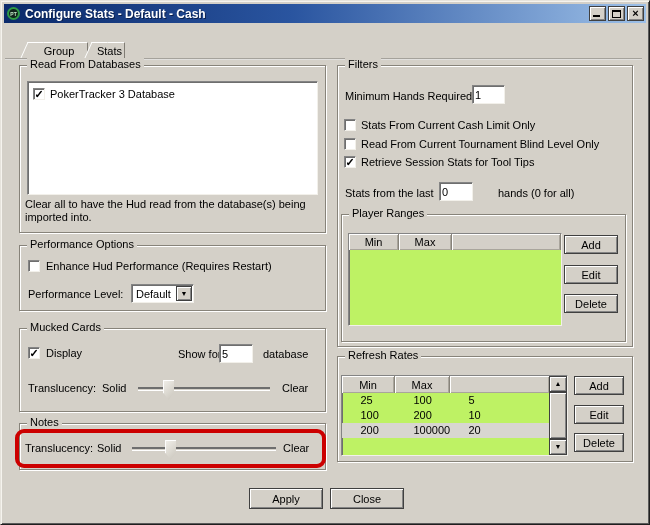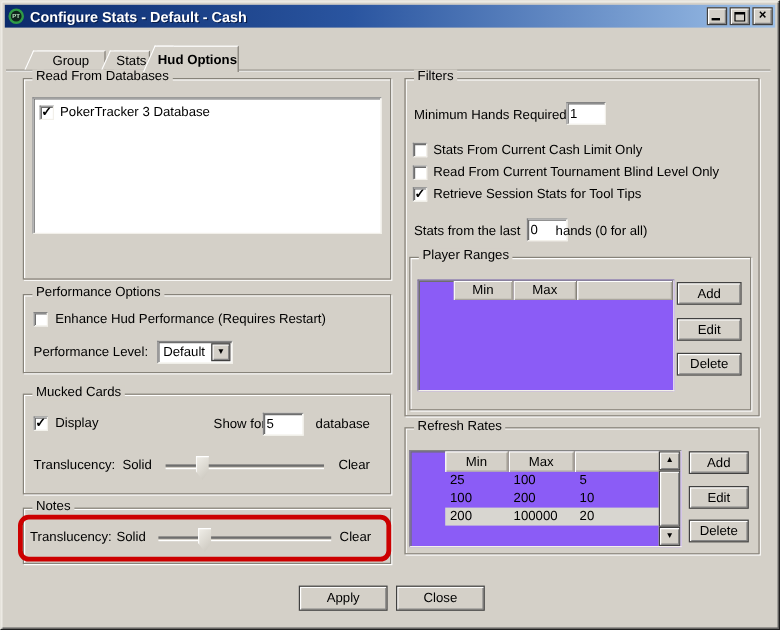--- a/index.html
+++ b/index.html
@@ -48,26 +48,26 @@
   .lab{position:absolute;white-space:nowrap;line-height:13px;}
   
   .btn{position:absolute;background:#d4d0c8;border:1px solid #404040;
     box-shadow:inset 1px 1px 0 #ffffff,inset -1px -1px 0 #848484;
     font-size:11px;display:flex;align-items:center;justify-content:center;cursor:default;padding:0;}
   
   .slider-track{position:absolute;height:4px;border-top:2px solid #6e6e6e;border-bottom:1px solid #fff;}
   .slider-thumb{position:absolute;top:-9px;width:11px;height:20px;background:linear-gradient(135deg,#f2f0ea,#c9c5bc);
     clip-path:polygon(0 0,100% 0,100% 62%,50% 100%,0 62%);box-shadow:inset 1px 1px 0 #fff;cursor:default;}
   
-  .table{position:absolute;background:#8b5cf6;border:1px solid;border-color:#848484 #f2f0ea #f2f0ea #848484;
-    box-shadow:inset 1px 1px 0 #6e6e6e;overflow:hidden;padding-left:29px;}
+  .table{position:absolute;background:#bef264;border:1px solid;border-color:#848484 #f2f0ea #f2f0ea #848484;
+    box-shadow:inset 1px 1px 0 #6e6e6e;overflow:hidden;}
   .thead{display:flex;height:16px;}
   .th{background:#d4d0c8;border-right:1px solid #87837a;box-shadow:inset 1px 1px 0 #fff,inset -1px -1px 0 #a9a59c;
     display:flex;align-items:center;justify-content:center;font-size:11px;flex:0 0 auto;}
-  .trow{display:flex;height:15px;line-height:15px;font-size:11px;}
+  .trow{display:flex;height:15px;line-height:15px;font-size:11px;justify-content:center;}
   .trow.sel{background:#d8d6d0;}
   .td{flex:0 0 auto;padding-left:4px;white-space:nowrap;overflow:hidden;}
   
   .vscroll{position:absolute;top:0;right:0;width:18px;bottom:0;background:#e9e7e2;}
   .sbtn{position:absolute;left:0;width:18px;height:16px;background:#d4d0c8;border:1px solid #404040;
     box-shadow:inset 1px 1px 0 #fff,inset -1px -1px 0 #848484;font-size:7px;line-height:14px;text-align:center;cursor:default;}
   .sthumb{position:absolute;left:0;width:18px;background:#d4d0c8;border:1px solid #404040;
     box-shadow:inset 1px 1px 0 #fff,inset -1px -1px 0 #848484;cursor:default;}
   
   .dd{position:absolute;background:#fff;border:1px solid;border-color:#848484 #f2f0ea #f2f0ea #848484;
@@ -98,31 +98,29 @@
         <span class="glyph-close">×</span>
       </button>
   </div>
 
   <div class="tab" style="left:30px;top:41px;width:57px;height:16px;z-index:1;">
       <span class="tlbl">Group</span>
     </div>
   <div class="tab" style="left:94px;top:41px;width:30px;height:16px;z-index:2;">
       <span class="tlbl">Stats</span>
     </div>
-  <div class="tab active" style="left:130px;top:37px;width:68px;height:22px;">
-      <span class="tlbl">Hud Options</span>
-    </div>
   <div class="groove" style="left:4px;top:57px;width:637px;"></div>
 
   <div class="gb" style="left:18px;top:64px;width:307px;height:168px;">
     <span class="lbl">Read From Databases</span>
   </div>
   <div class="sunken abs" style="left:26px;top:80px;width:291px;height:114px;"></div>
   <span class="cb" style="left:32px;top:87px;">✓</span>
   <span class="lab" style="left:49px;top:87px;">PokerTracker 3 Database</span>
+  <div class="note" style="left:24px;top:197px;width:298px;">Clear all to have the Hud read from the database(s) being imported into.</div>
 
   <div class="gb" style="left:18px;top:244px;width:307px;height:66px;">
     <span class="lbl">Performance Options</span>
   </div>
   <span class="cb" style="left:27px;top:259px;"></span>
   <span class="lab" style="left:45px;top:259px;">Enhance Hud Performance (Requires Restart)</span>
   <span class="lab" style="left:27px;top:287px;">Performance Level:</span>
   <div class="dd" style="left:130px;top:283px;width:63px;height:19px;">
     <span class="ddtext">Default</span>
     <span class="ddarrow">▼</span>
@@ -160,21 +158,21 @@
   <span class="lab" style="left:344px;top:89px;">Minimum Hands Required:</span>
   <input class="sunken field abs" style="left: 471px; top: 84px; width: 33px; height: 19px;" value="1">
   <span class="cb" style="left:343px;top:118px;"></span>
   <span class="lab" style="left:360px;top:118px;">Stats From Current Cash Limit Only</span>
   <span class="cb" style="left:343px;top:137px;"></span>
   <span class="lab" style="left:360px;top:137px;">Read From Current Tournament Blind Level Only</span>
   <span class="cb" style="left:343px;top:155px;">✓</span>
   <span class="lab" style="left:360px;top:155px;">Retrieve Session Stats for Tool Tips</span>
   <span class="lab" style="left:344px;top:186px;">Stats from the last</span>
   <input class="sunken field abs" style="left: 438px; top: 181px; width: 34px; height: 19px;" value="0">
-  <span class="lab" style="left:462px;top:186px;">hands (0 for all)</span>
+  <span class="lab" style="left:497px;top:186px;">hands (0 for all)</span>
 
   <div class="gb" style="left:340px;top:213px;width:285px;height:128px;">
     <span class="lbl">Player Ranges</span>
   </div>
   <div class="table" style="left:347px;top:232px;width:214px;height:93px;">
     <div class="thead">
       <span class="th" style="width:50px;">Min</span>
       <span class="th" style="width:53px;">Max</span>
       <span class="th" style="flex:1 1 auto;"></span>
     </div>

